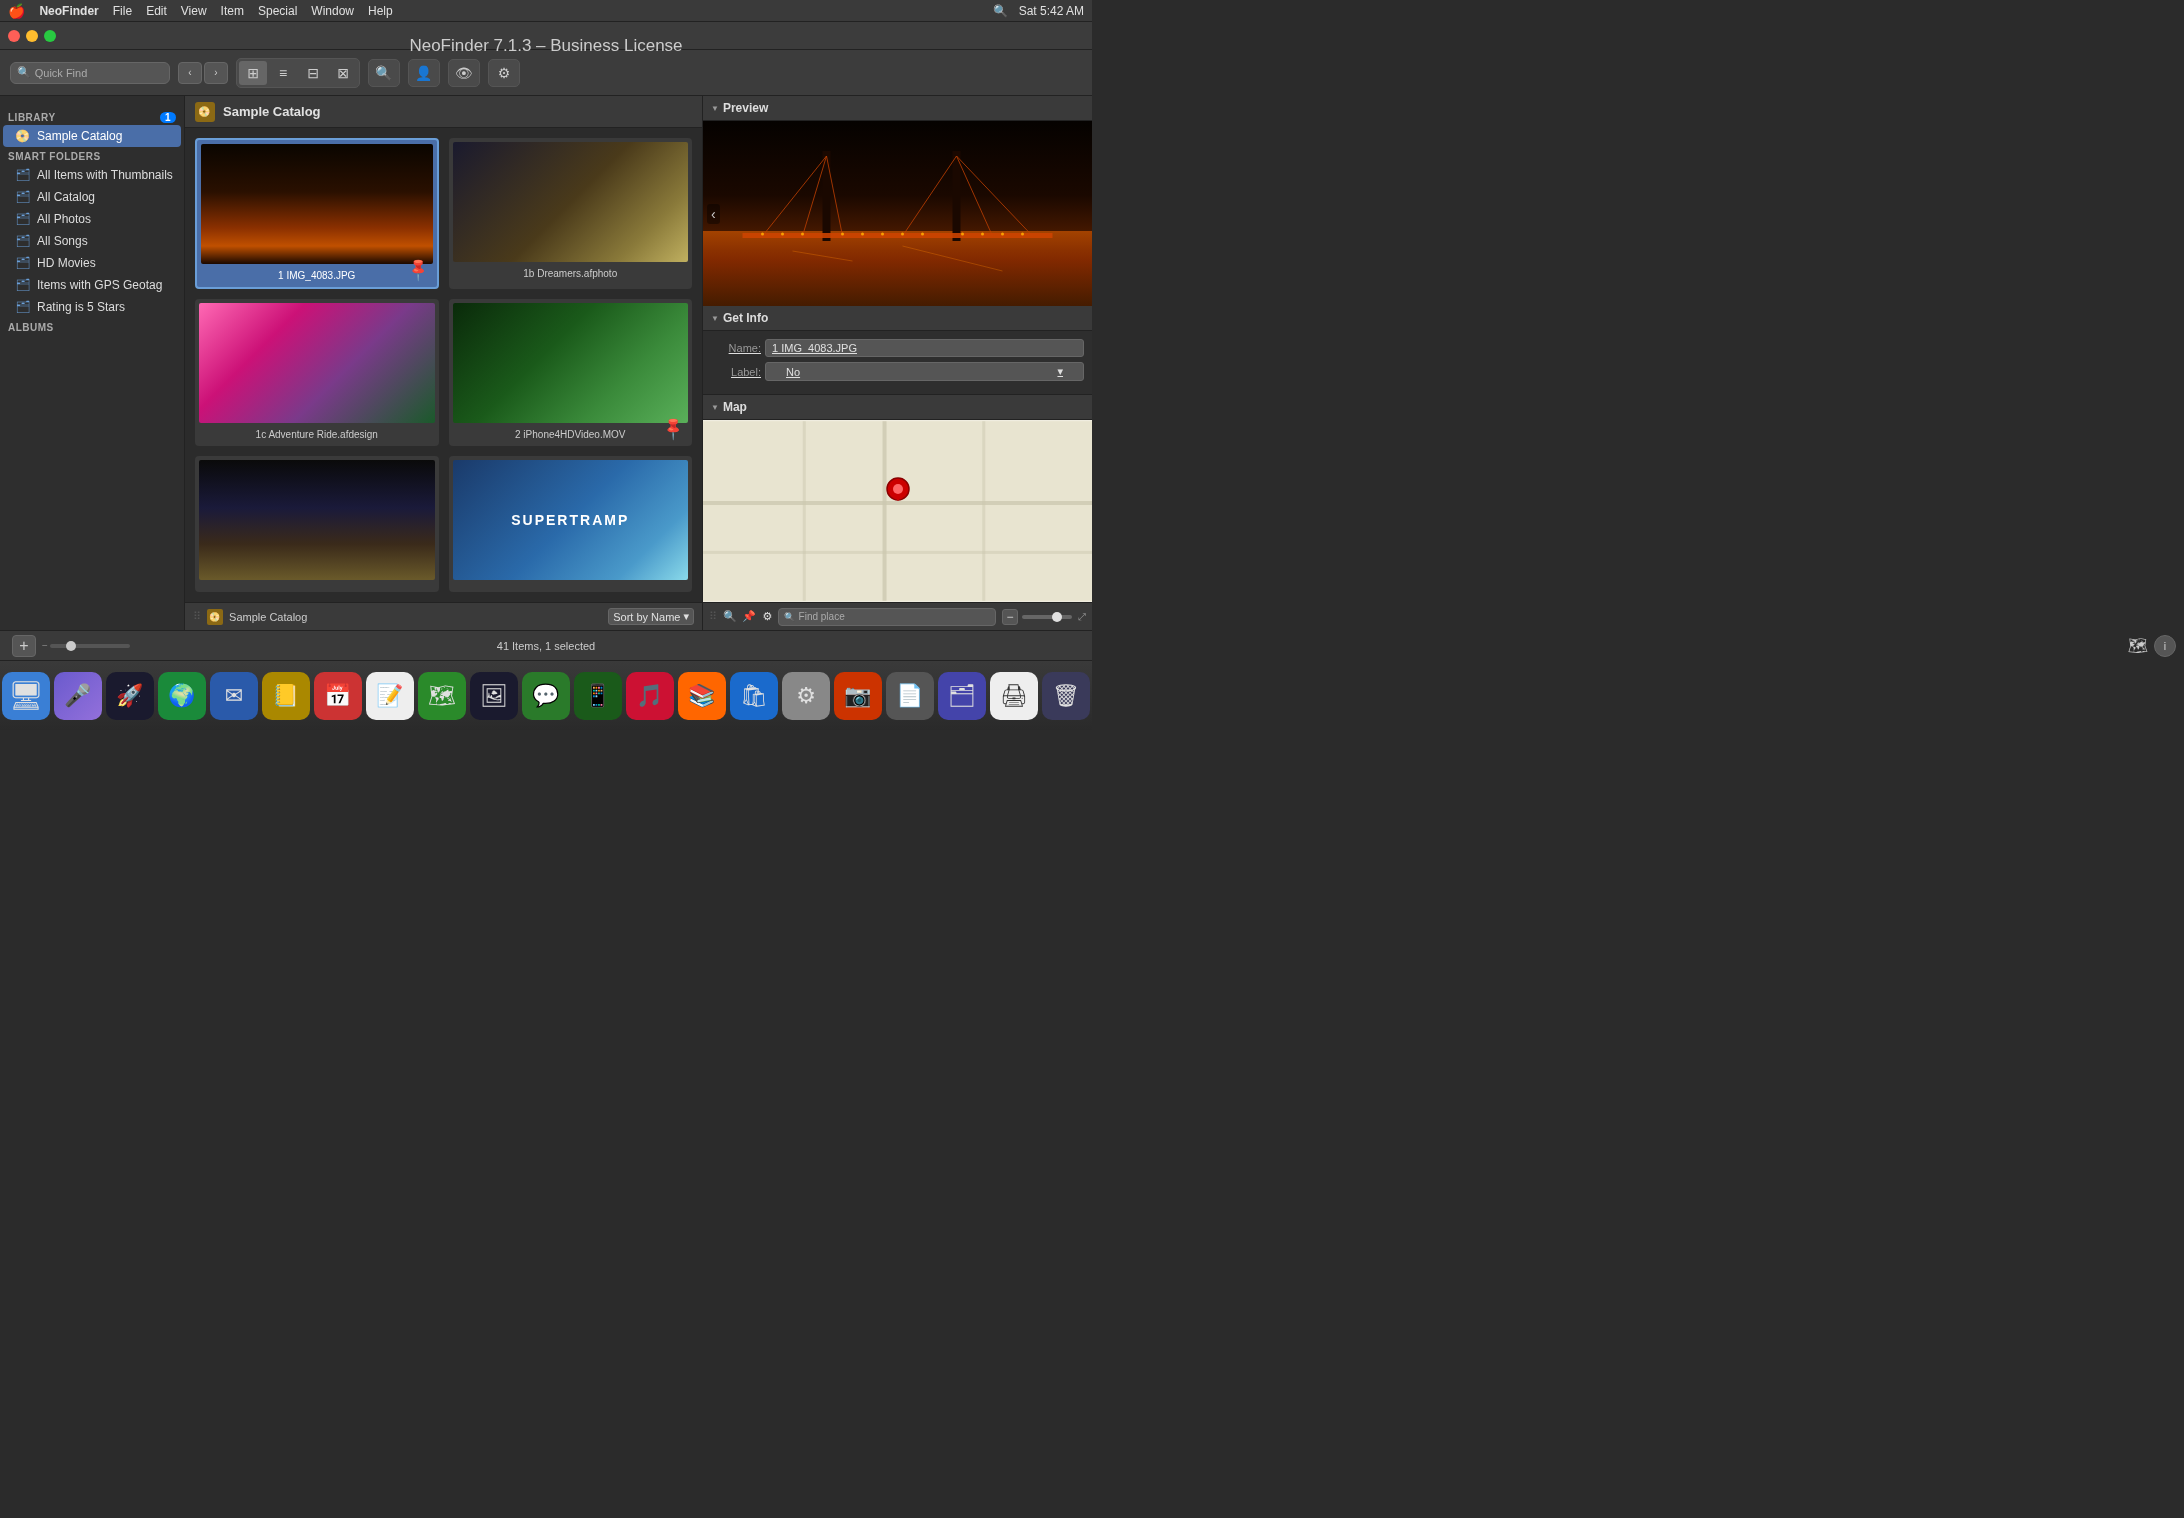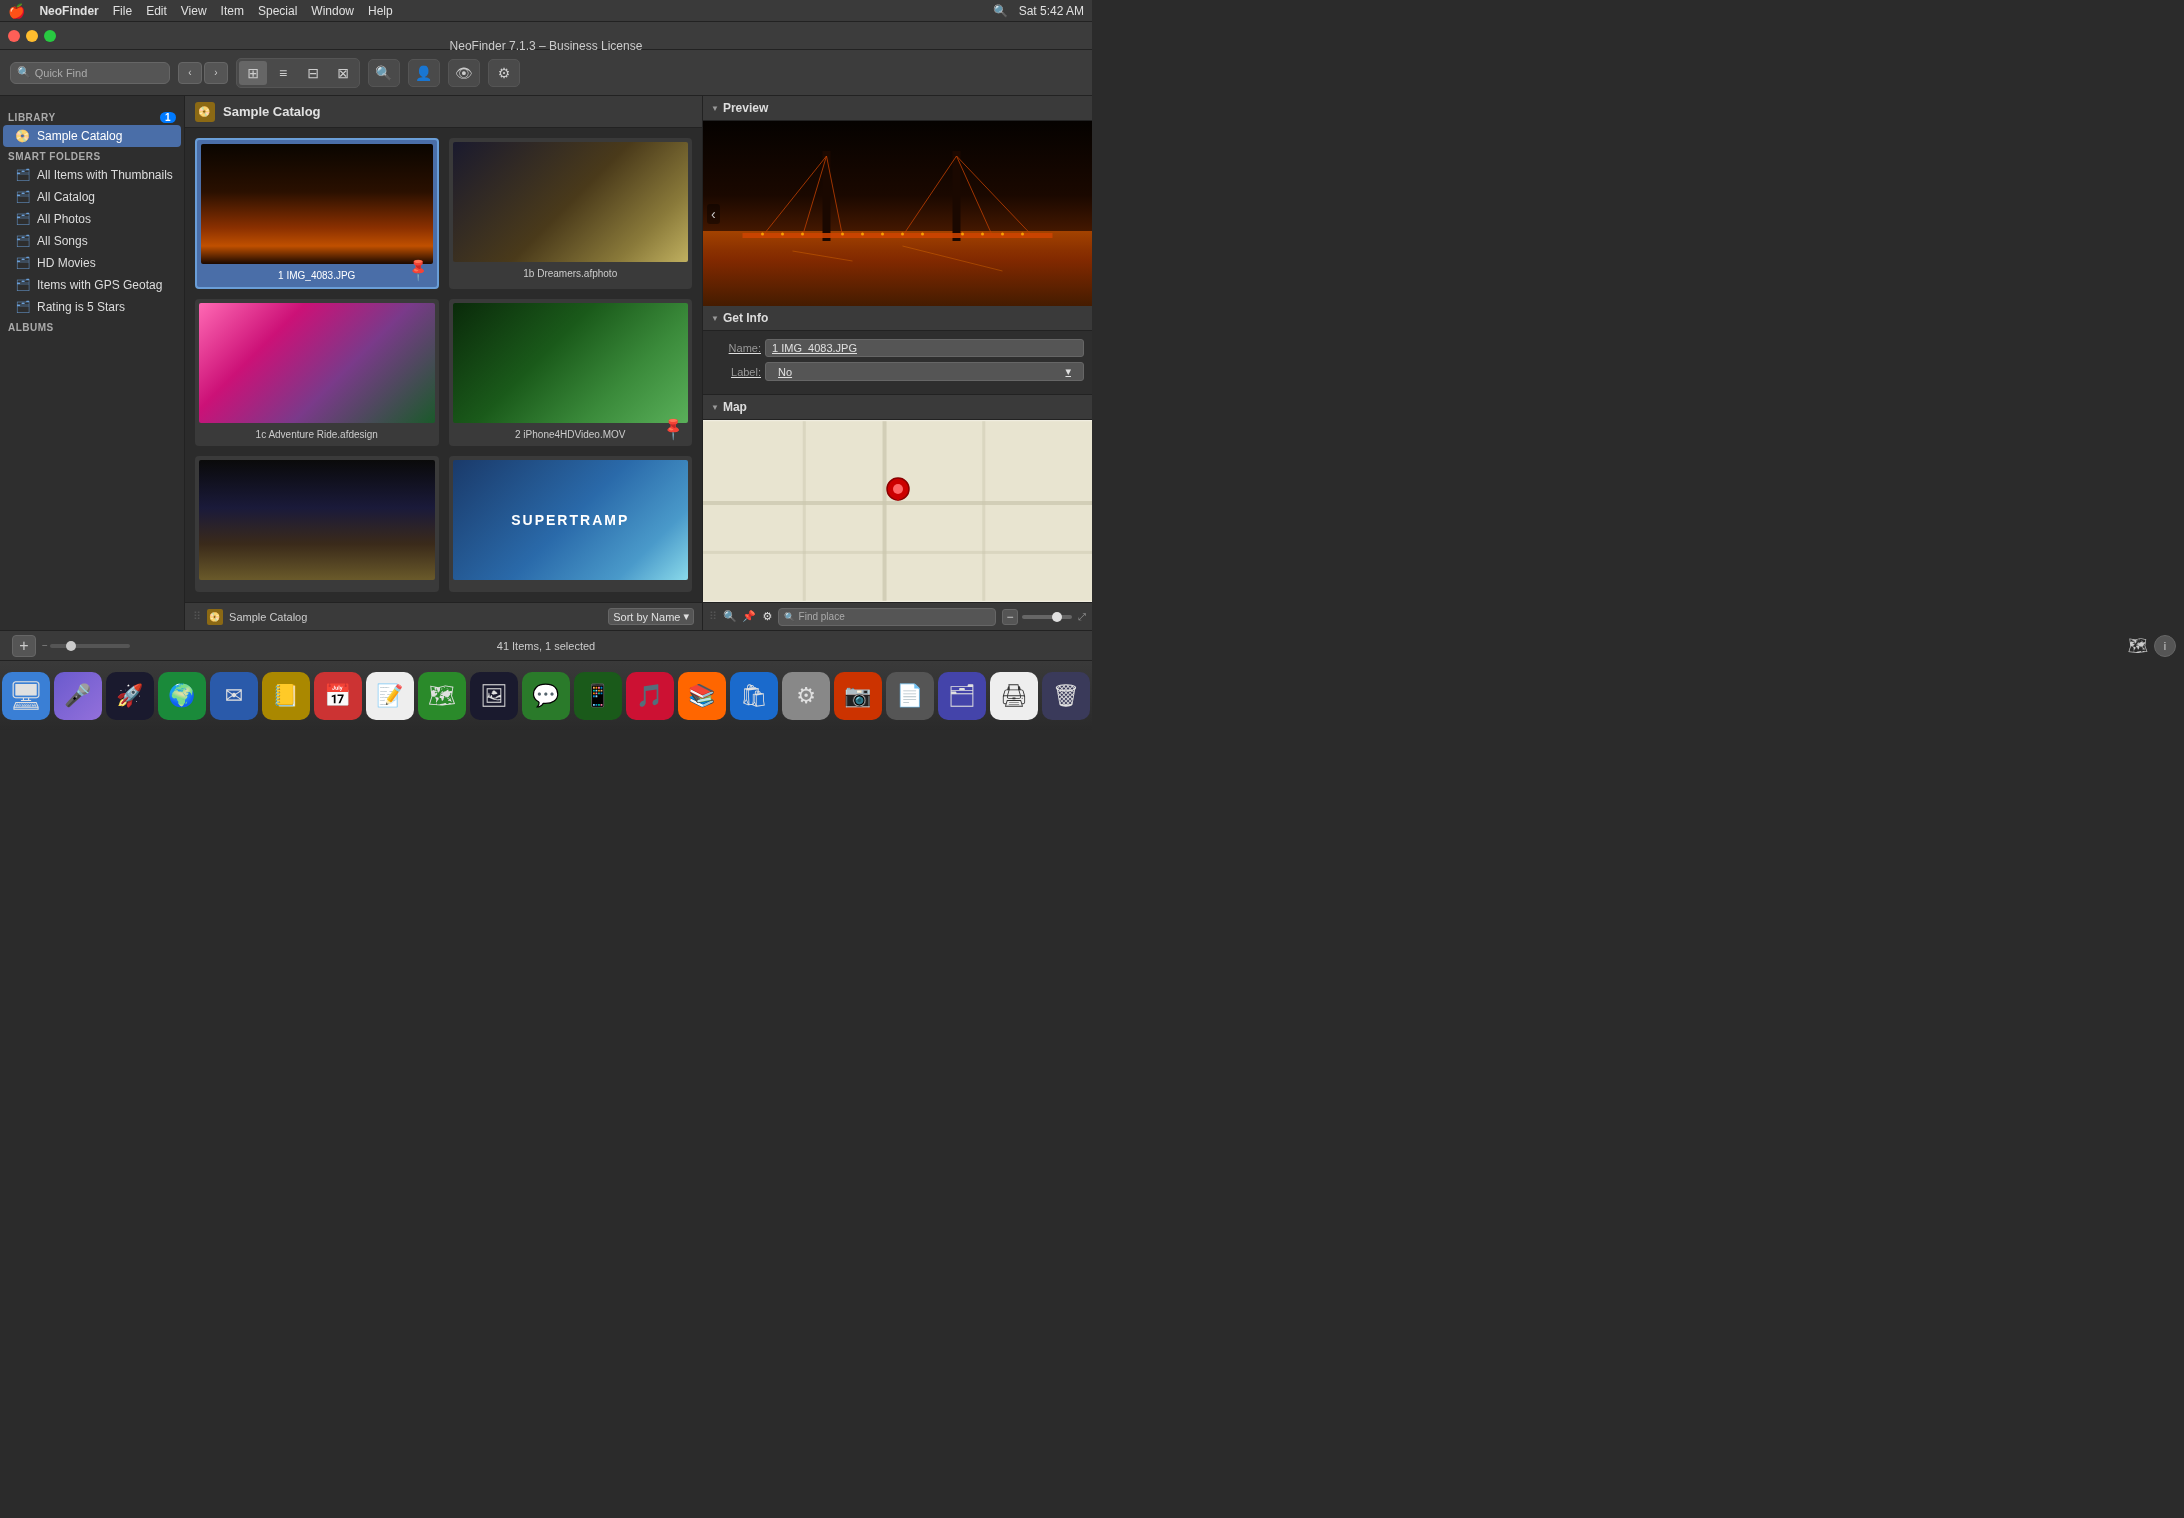--- a/index.html
+++ b/index.html
@@ -53,21 +53,21 @@
     }
     .titlebar-btn {
       width: 12px;
       height: 12px;
       border-radius: 50%;
       display: inline-block;
     }
     .btn-close { background: #ff5f57; }
     .btn-min { background: #ffbd2e; }
     .btn-max { background: #28ca41; }
-    .titlebar-title { font-size: 12px; color: #ccc; margin-top: 20px; }
+    .titlebar-title { font-size: 17px; color: #ccc; margin-top: 20px; }
 
     
     .toolbar {
       background: #3c3c3c;
       height: 46px;
       display: flex;
       align-items: center;
       padding: 0 10px;
       gap: 8px;
       border-bottom: 1px solid #222;
@@ -324,21 +324,21 @@
       border-radius: 3px;
       padding: 2px 6px;
       font-size: 11px;
       color: #e0e0e0;
       flex: 1;
     }
     .info-value-dropdown {
       background: #555;
       border: 1px solid #666;
       border-radius: 3px;
-      padding: 2px 12px;
+      padding: 2px 20px;
       font-size: 11px;
       color: #e0e0e0;
       flex: 1;
       display: flex;
       align-items: center;
       justify-content: space-between;
     }
     .map-section {
       flex: 1;
       background: #f0ede0;

